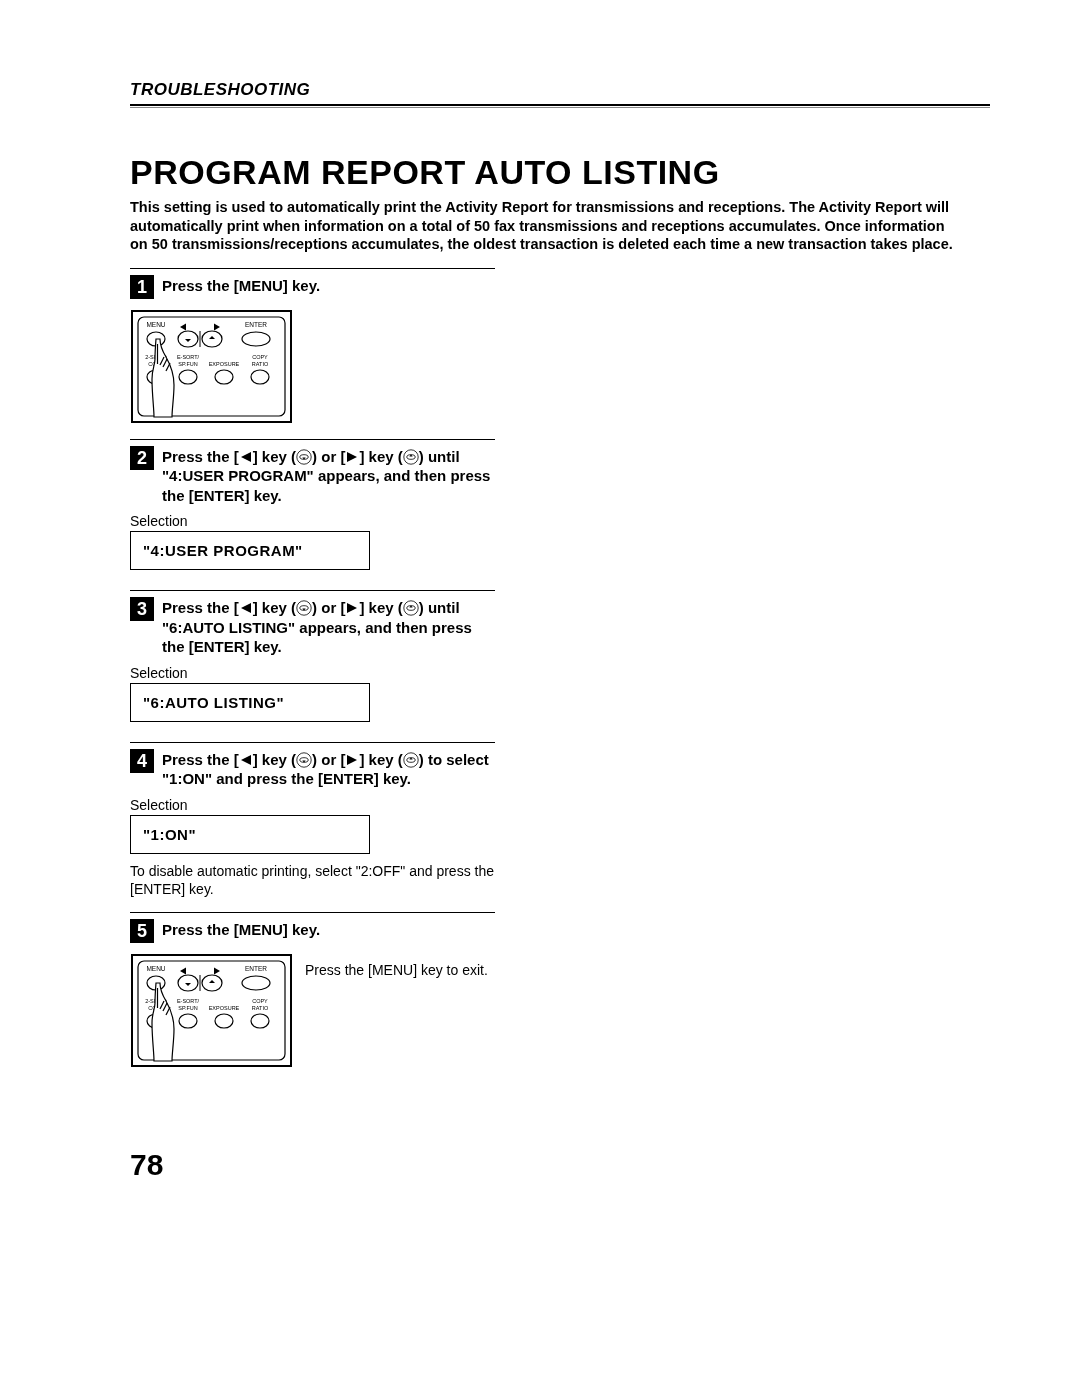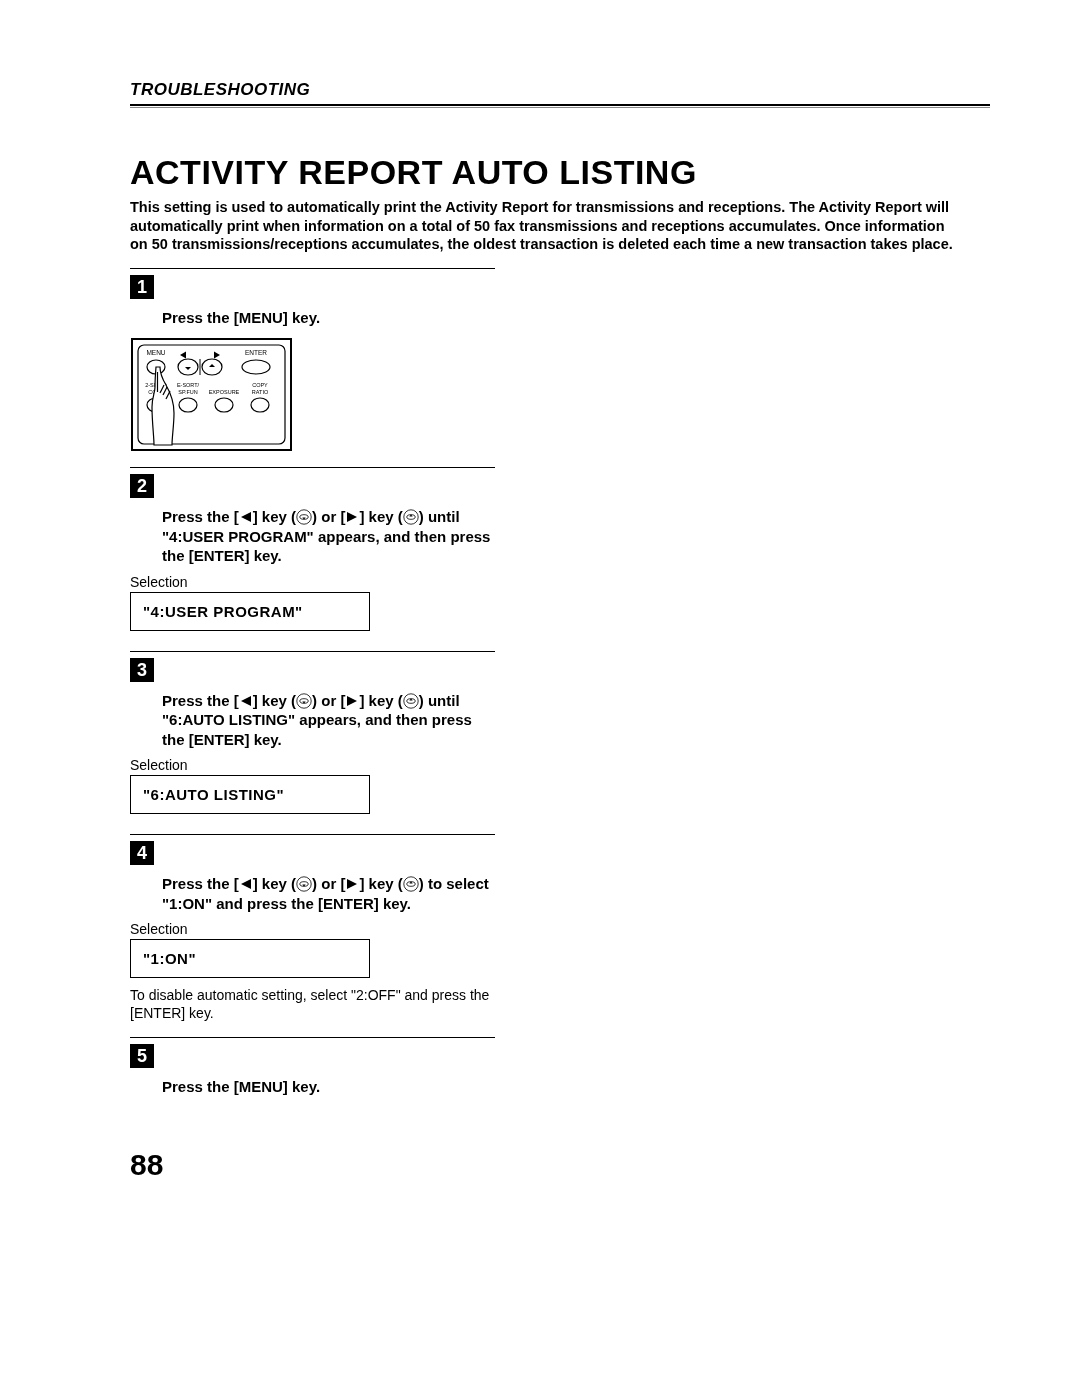--- a/index.html
+++ b/index.html
@@ -62,21 +62,20 @@
     font-size: 18px;
     text-align: center;
     line-height: 24px;
     flex-shrink: 0;
   }
   .step-title {
     font-weight: bold;
     font-size: 15px;
     line-height: 1.3;
     padding-top: 1px;
-    margin-top: 32px;
   }
   .step-body {
     margin-top: 10px;
   }
   .sel-label {
     font-size: 14px;
     margin: 8px 0 2px 0;
   }
   .display-box {
     border: 1.5px solid #000;
@@ -185,21 +184,21 @@
       <path d="M30,56 C30,56 33,50 34,48" fill="none"></path>
       <path d="M33,58 C33,58 36,52 37,50" fill="none"></path>
       <path d="M36,62 C36,62 39,56 40,54" fill="none"></path>
     </g>
   </symbol>
 </svg>
 
 <div class="section-header">TROUBLESHOOTING</div>
 <hr class="hr1">
 
-<h1 class="main-title">ACTIVITY REPORT AUTO LISTING</h1>
+<h1 class="main-title">PROGRAM REPORT AUTO LISTING</h1>
 <p class="intro">This setting is used to automatically print the Activity Report for transmissions and receptions. The Activity Report will automatically print when information on a total of 50 fax transmissions and receptions accumulates. Once information on 50 transmissions/receptions accumulates, the oldest transaction is deleted each time a new transaction takes place.</p>
 
 <div class="steps">
 
   <hr class="step-hr">
   <div class="step-head">
     <div class="step-num">1</div>
     <div class="step-title">Press the [MENU] key.</div>
   </div>
   <div class="step-body">
@@ -254,23 +253,29 @@
           <use href="#circ-down-g"></use>
         </svg><span>) or [</span><svg class="icon-arrow">
           <use href="#arrow-right-g"></use>
         </svg><span>] key (</span><svg class="icon-circ">
           <use href="#circ-up-g"></use>
         </svg><span>) to select "1:ON" and press the [ENTER] key.</span>
     </div>
   </div>
   <div class="sel-label">Selection</div>
   <div class="display-box">"1:ON"</div>
-  <p class="note">To disable automatic setting, select "2:OFF" and press the [ENTER] key.</p>
+  <p class="note">To disable automatic printing, select "2:OFF" and press the [ENTER] key.</p>
 
   <hr class="step-hr" style="margin-top:14px">
   <div class="step-head">
     <div class="step-num">5</div>
     <div class="step-title">Press the [MENU] key.</div>
   </div>
+  <div class="step-body panel-wrap">
+    <svg class="panel">
+        <use href="#panel-svg"></use>
+      </svg>
+    <div class="panel-side-text">Press the [MENU] key to exit.</div>
+  </div>
 
 </div>
 
-<div class="page-num">88</div>
+<div class="page-num">78</div>
 
 </body></html>

